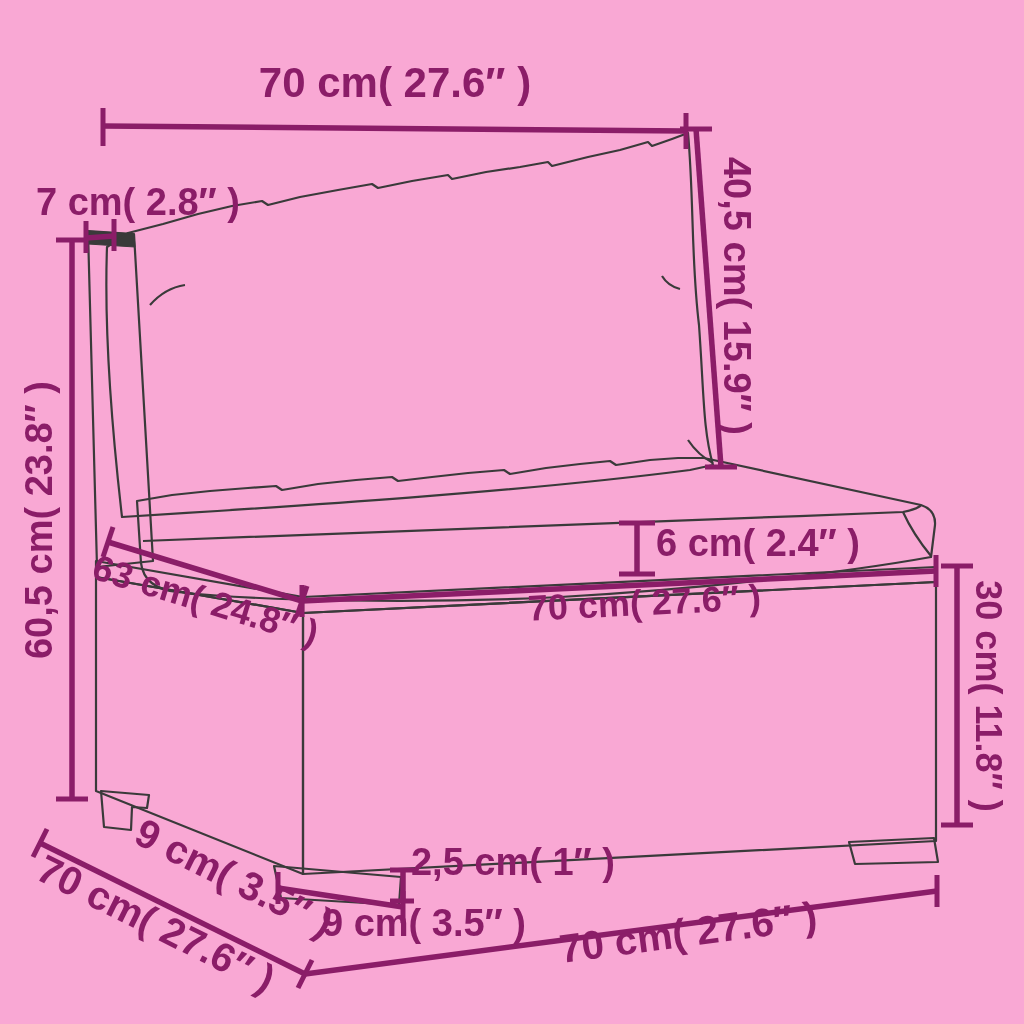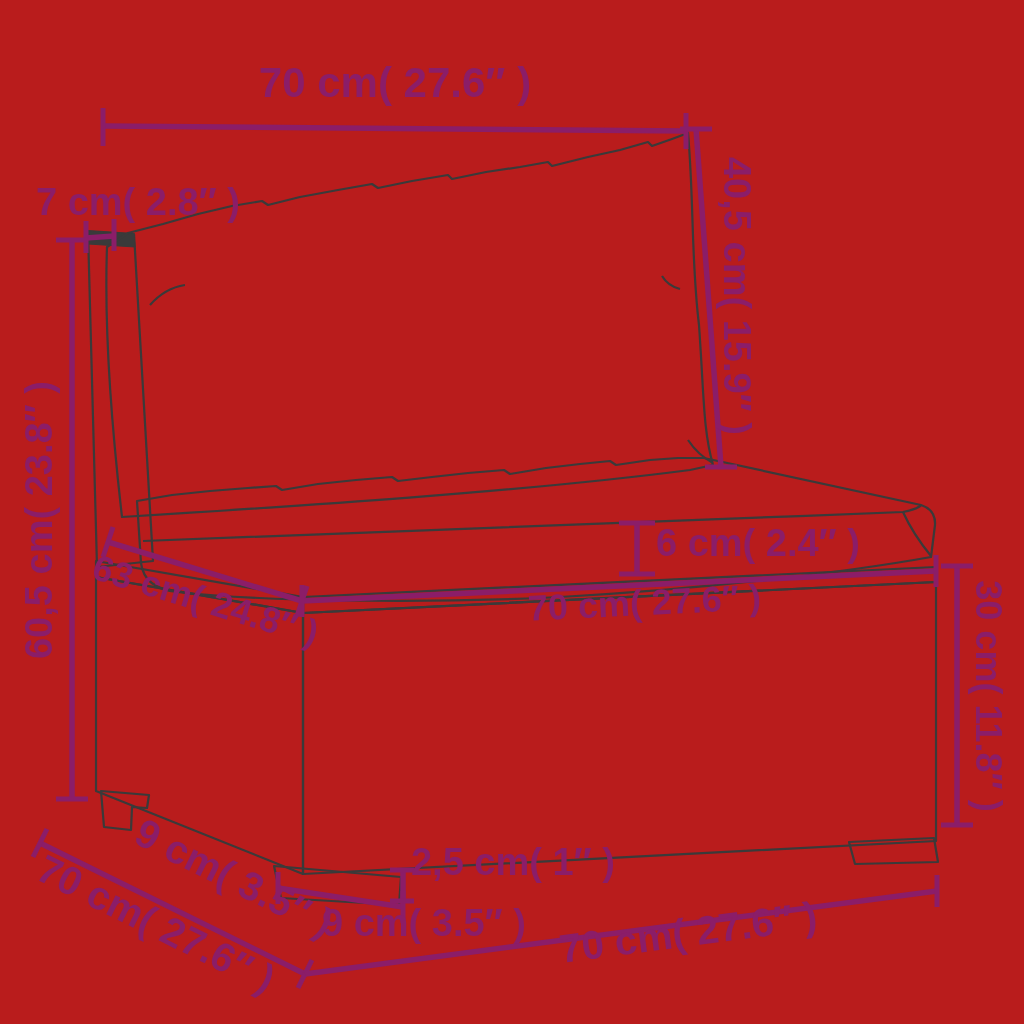--- a/index.html
+++ b/index.html
@@ -1,16 +1,16 @@
 <!DOCTYPE html>
 <html><head>
 <meta charset="utf-8">
 <style>
   html,body{margin:0;padding:0;background:#ffffff;}
-  .stage{width:1024px;height:1024px;position:relative;background:#b91c1c;overflow:hidden;}
+  .stage{width:1024px;height:1024px;position:relative;background:#f9a8d4;overflow:hidden;}
   .dim-text{font-family:"Liberation Sans",sans-serif;font-weight:bold;fill:#8B1D68;}
   .outline{stroke:#3a3a3a;stroke-width:2.2;stroke-linejoin:round;fill:none;}
   .dimline{stroke:#8B1D68;stroke-width:5.5;fill:none;}
   .dimtick{stroke:#8B1D68;stroke-width:5;fill:none;}
 </style>
 </head>
 <body>
 
 <div class="stage">
 <svg width="1024" height="1024" viewBox="0 0 1024 1024" xmlns="http://www.w3.org/2000/svg">

